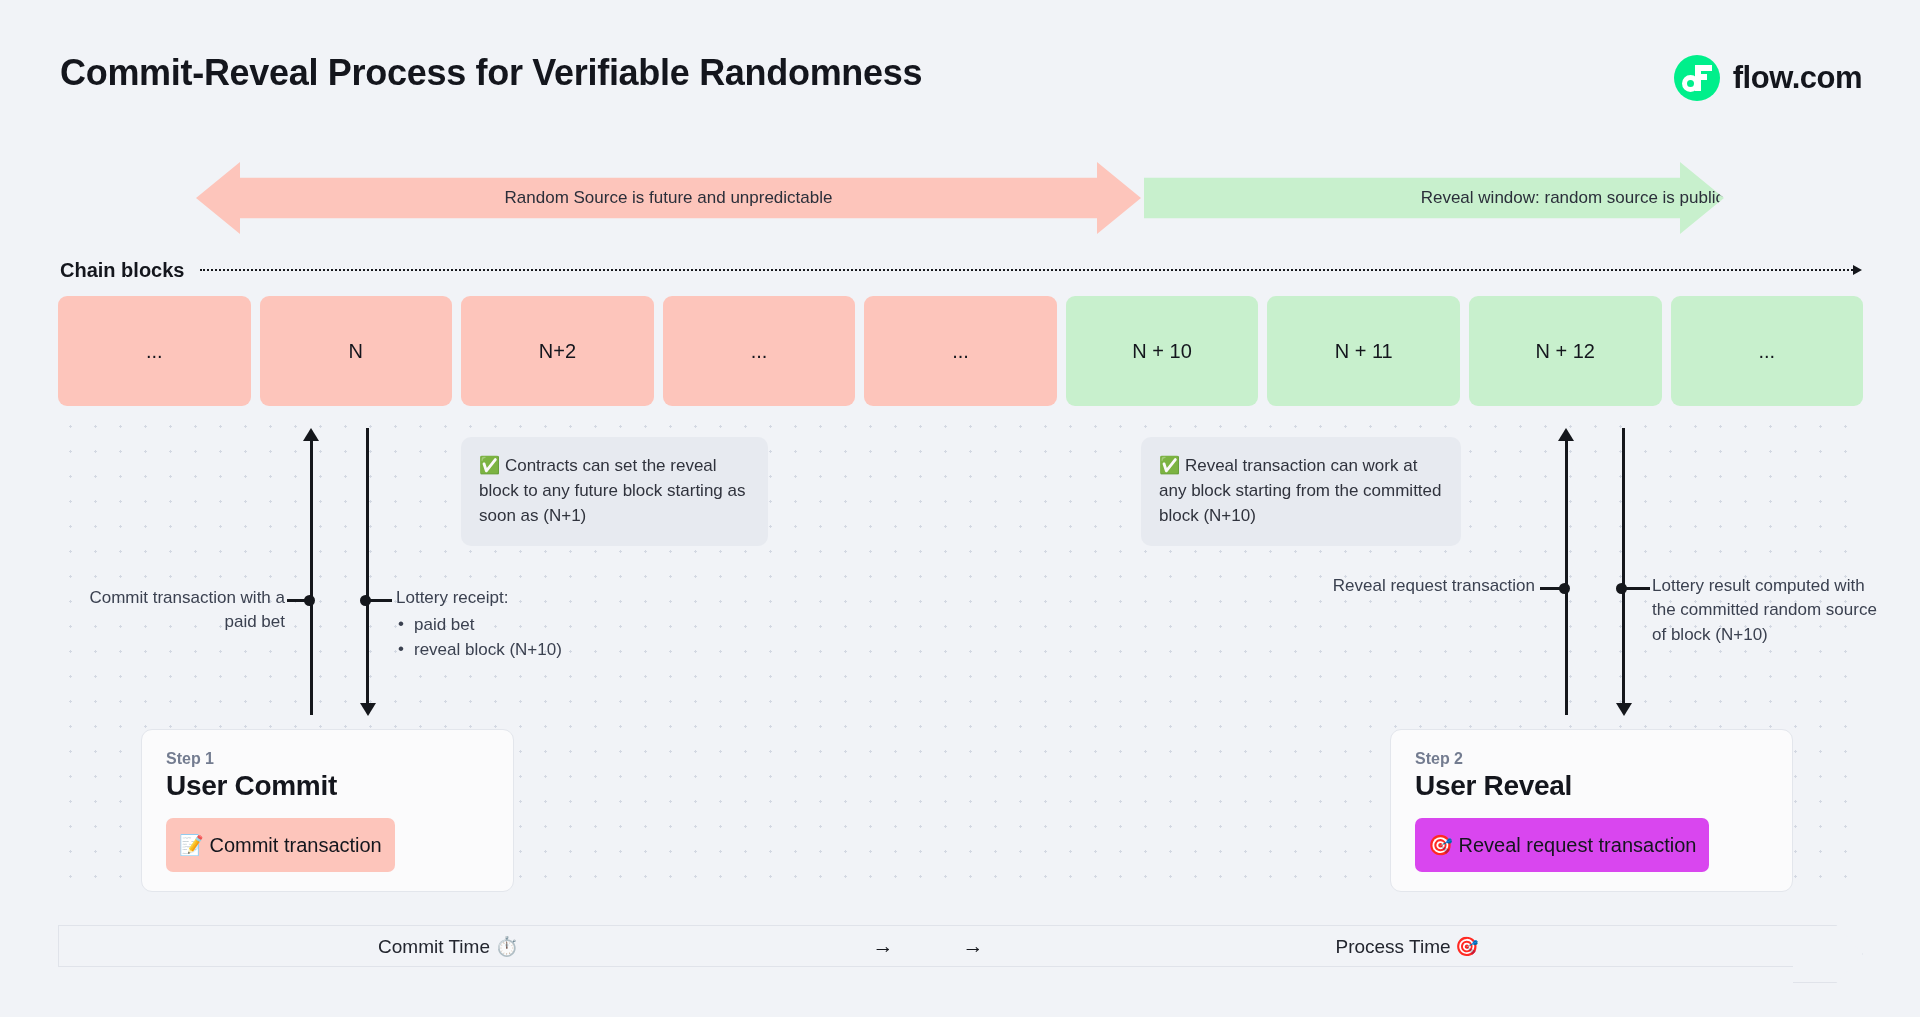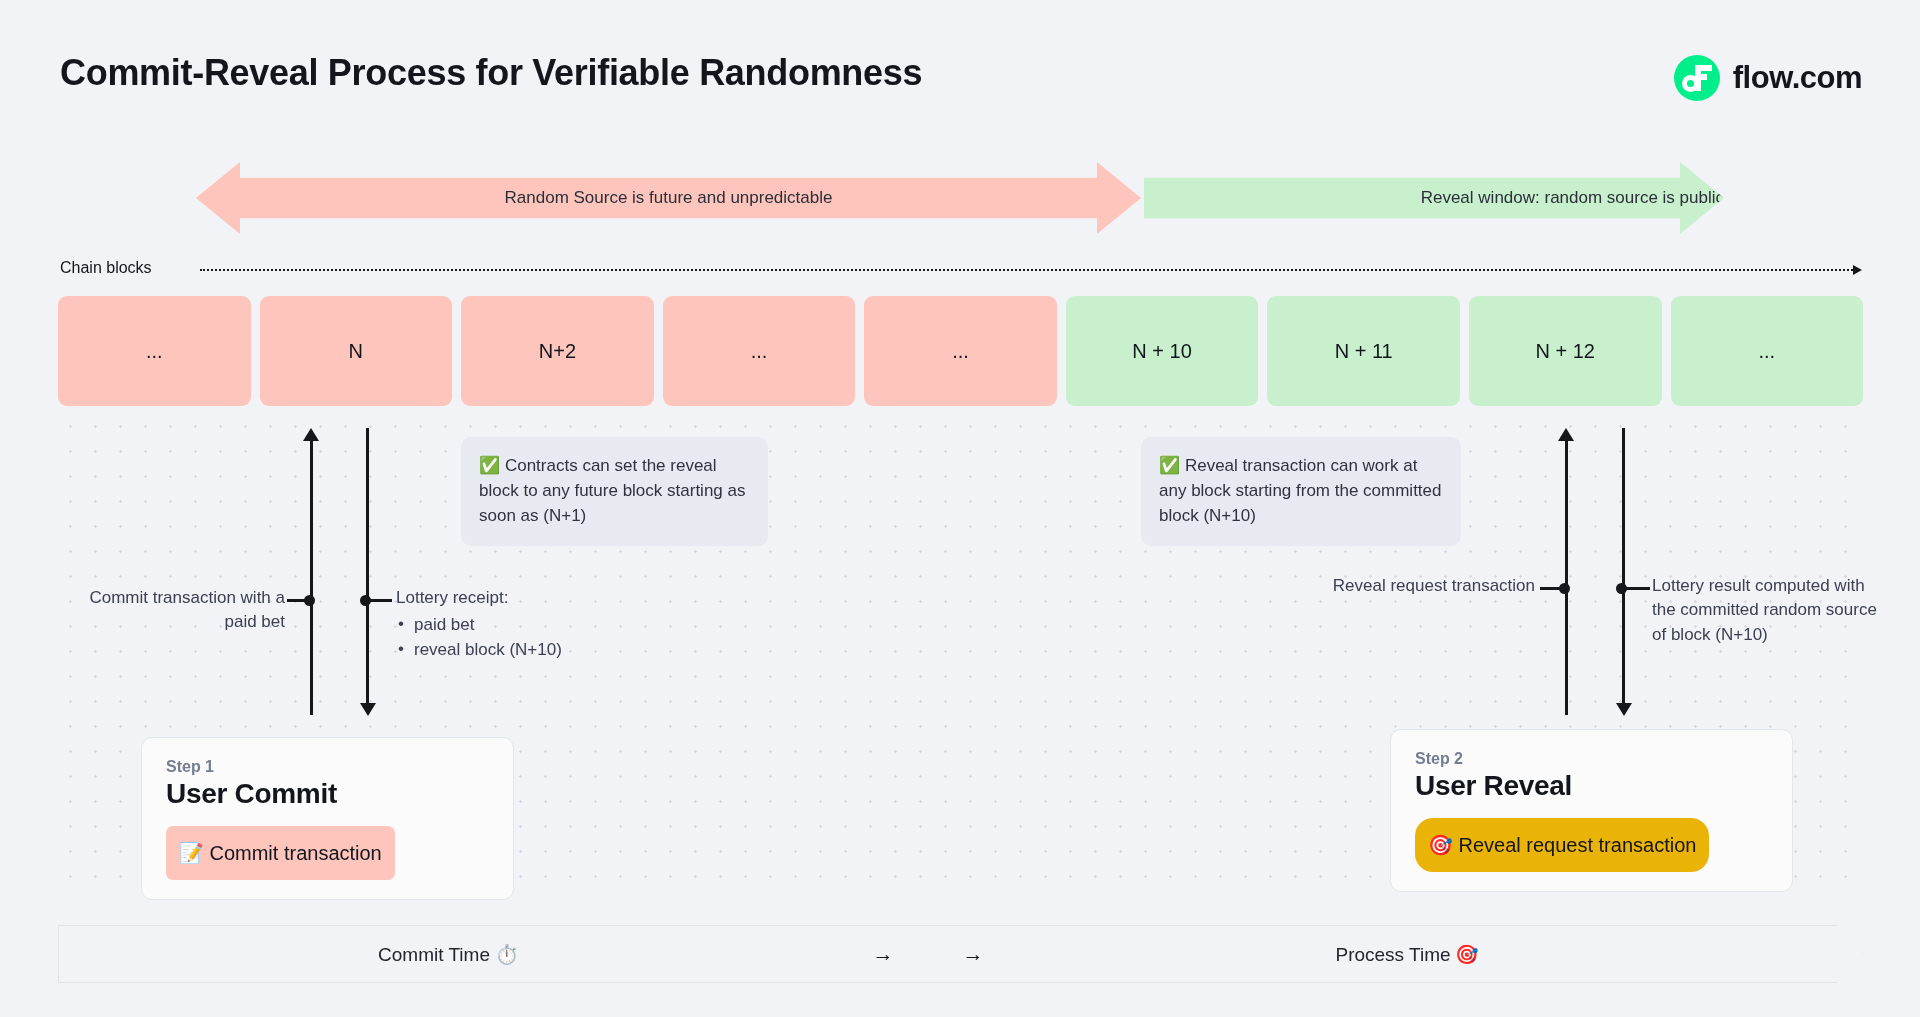--- a/index.html
+++ b/index.html
@@ -67,21 +67,21 @@
   .banner.green {
     left: 1144px; width: 580px;
     background: #c8f0cd;
     clip-path: polygon(0 22%, calc(100% - 44px) 22%, calc(100% - 44px) 0, 100% 50%, calc(100% - 44px) 100%, calc(100% - 44px) 78%, 0 78%);
     justify-content: flex-end;
   }
 
   
   .chain-label {
     position: absolute; left: 60px; top: 259px;
-    font-size: 16px; font-weight: 400; color: #14161d; white-space: nowrap;
+    font-size: 20px; font-weight: 700; color: #14161d; white-space: nowrap;
   }
   .chain-line {
     position: absolute; left: 200px; top: 269px; width: 1660px; height: 2px;
     border-top: 2.5px dotted #15171c;
   }
   .chain-line::after {
     content: ""; position: absolute; right: -2px; top: -6px;
     border-left: 9px solid #15171c;
     border-top: 5px solid transparent; border-bottom: 5px solid transparent;
   }
@@ -155,28 +155,28 @@
   }
   .card-title {
     font-size: 28px; font-weight: 700; color: #14161d; margin-bottom: 16px;
     letter-spacing: -0.3px;
   }
   .chip {
     display: inline-block; border-radius: 7px;
     padding: 15px 13px; font-size: 20px; color: #14161d; white-space: nowrap;
   }
   .chip.red { background: #fdc5bb; }
-  .chip.green { background: #eab308; border-radius: 18px; }
+  .chip.green { background: #d946ef; }
 
   
   .timeline {
     position: absolute; left: 58px; top: 925px; height: 58px; width: 1805px;
   }
   .timeline-body {
-    position: absolute; left: 0; top: 0; width: 1740px; height: 58px;
+    position: absolute; left: 0; top: 0; width: 1740px; height: 42px;
     border: 1px solid #e0e3ea; background: #f1f3f7;
     display: flex; align-items: center;
   }
   .timeline-tip {
     position: absolute; right: 0; top: 0; width: 70px; height: 58px;
     background: #f1f3f7;
     clip-path: polygon(0 0, 62% 0, 100% 50%, 62% 100%, 0 100%);
     border: 1px solid #e0e3ea; border-left: none;
   }
   .tl-cell {
@@ -264,21 +264,21 @@
     <ul>
       <li>paid bet</li>
       <li>reveal block (N+10)</li>
     </ul>
   </div>
 
   <div class="annot right-align" style="left:1330px; top:574px; width:205px;">Reveal request transaction</div>
 
   <div class="annot" style="left:1652px; top:574px; width:225px;">Lottery result computed with the committed random source of block (N+10)</div>
 
-  <div class="card" style="left:141px; top:729px; width:373px; height:163px;margin-top:8px;">
+  <div class="card" style="left:141px; top:729px; width:373px; height:163px;">
     <div class="card-step">Step 1</div>
     <div class="card-title">User Commit</div>
     <div class="chip red">
       <span>📝</span>
       <span>Commit transaction</span>
     </div>
   </div>
 
   <div class="card" style="left:1390px; top:729px; width:403px; height:163px;">
     <div class="card-step">Step 2</div>

